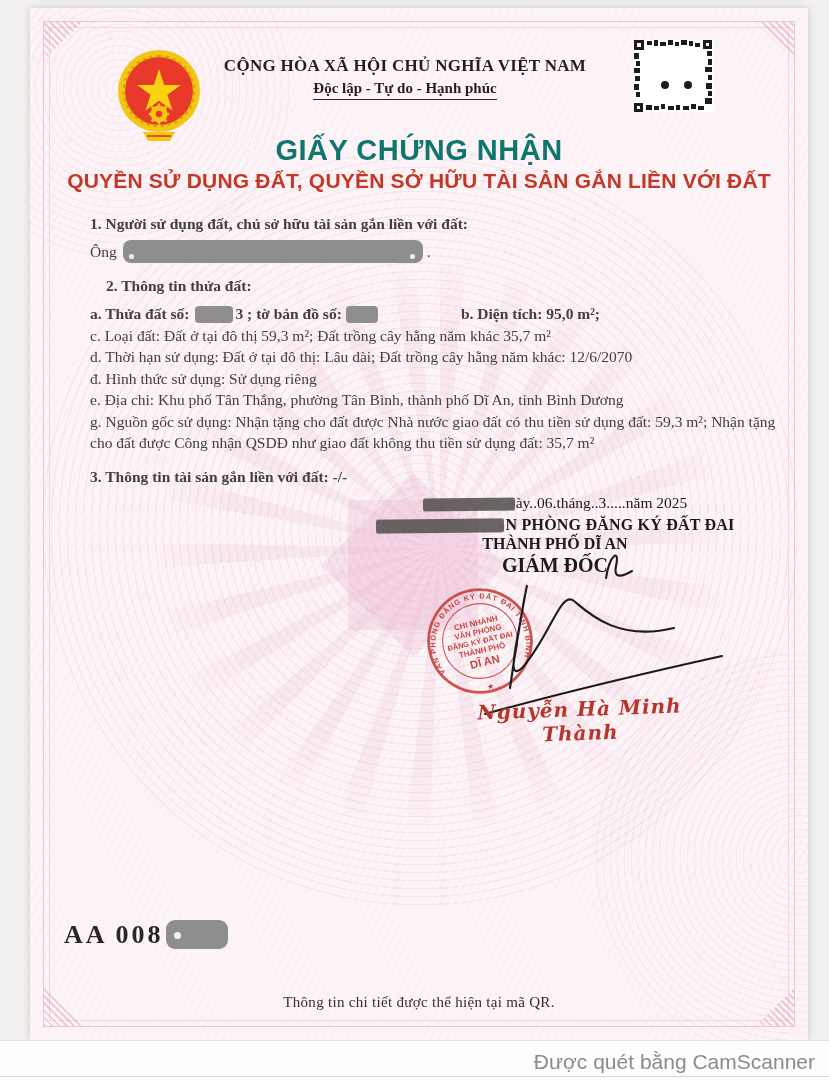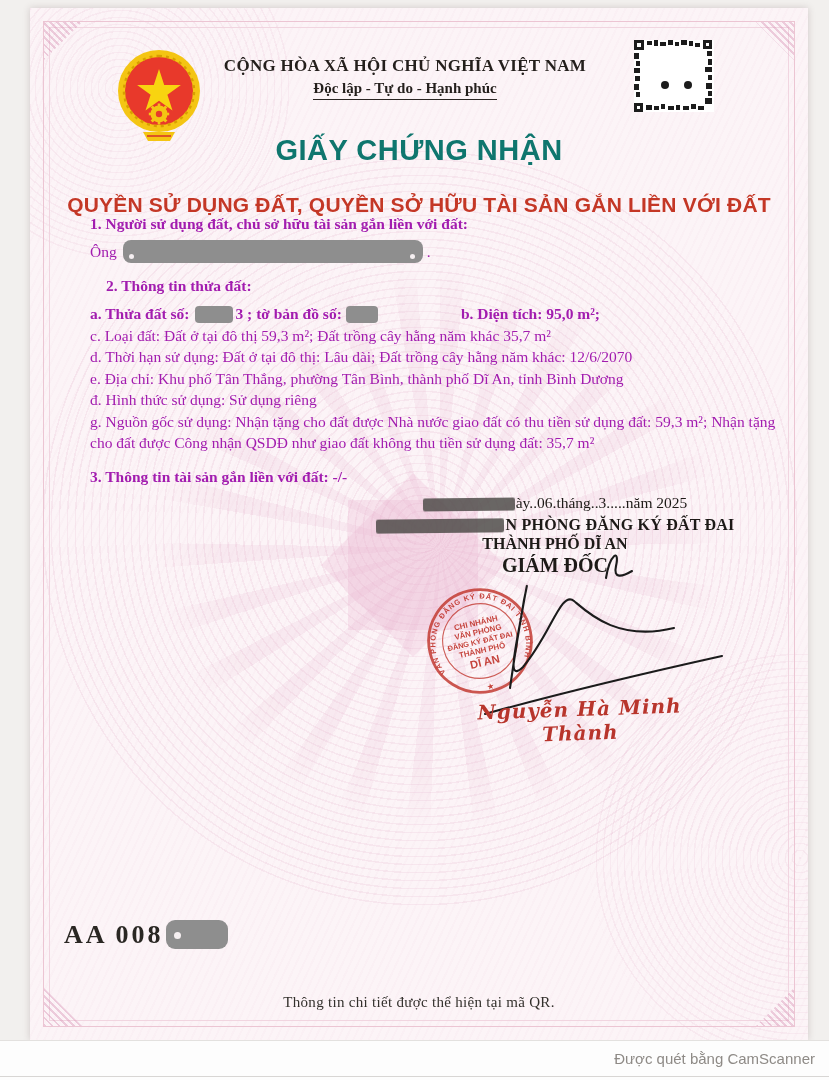--- a/index.html
+++ b/index.html
@@ -44,24 +44,24 @@
   .hdr .country{font-size:17px;font-weight:bold;letter-spacing:.3px;}
   .hdr .motto{display:inline-block;margin-top:4px;font-size:15px;font-weight:bold;
       padding-bottom:2px;border-bottom:1.6px solid #2a2522;}
   .qr{position:absolute;left:604px;top:32px;width:80px;height:72px;}
 
   .title1{position:absolute;left:0;top:126px;width:778px;text-align:center;
       font-family:"Liberation Sans",sans-serif;font-weight:bold;font-size:29px;
       color:#0f766e;letter-spacing:.5px;}
   .title2{position:absolute;left:0;top:161px;width:778px;text-align:center;
       font-family:"Liberation Sans",sans-serif;font-weight:bold;font-size:21px;
-      color:#c43726;letter-spacing:.2px;margin-top:24px;}
-
-  
-  .content{position:absolute;left:60px;top:205px;width:688px;color:#a21caf;
+      color:#c43726;letter-spacing:.2px;}
+
+  
+  .content{position:absolute;left:60px;top:205px;width:688px;color:#404040;
       font-size:15.5px;line-height:21.5px;}
   .bold{font-weight:bold;}
   .owner-line{margin-top:5px;}
   .h2line{margin-top:9px;margin-left:16px;}
   .aline{margin-top:7px;position:relative;font-weight:bold;}
   .b-span{position:absolute;left:371px;top:0;}
   .h3line{margin-top:12px;}
 
   .redact{display:inline-block;background:#8e8e8e;vertical-align:middle;position:relative;}
   .redact-owner{width:300px;height:23px;border-radius:8px;margin:0 4px 3px 6px;}
@@ -92,21 +92,21 @@
       color:#2a2723;font-weight:600;font-family:"Liberation Serif",serif;}
   .redact-serial{display:inline-block;width:62px;height:29px;border-radius:9px;
       background:#8e8e8e;vertical-align:-6px;margin-left:2px;position:relative;}
   .qr-note{position:absolute;left:0;top:986px;width:778px;text-align:center;
       font-size:15px;color:#33302c;letter-spacing:.3px;}
 
   
   .foot{position:absolute;left:0;top:1040px;width:829px;height:40px;background:#fdfdfd;
       border-top:1px solid #e3e1df;}
   .foot-inner{position:absolute;right:14px;top:9px;font-family:"Liberation Sans",sans-serif;
-      font-size:15px;color:#8e8a86;}
+      font-size:21px;color:#8e8a86;}
   .foot-line{position:absolute;left:0;top:1076px;width:829px;height:1px;background:#d8d6d4;}
 </style>
 </head>
 <body>
 
 <div id="screen">
 
   <div class="doc">
 
     <div class="pat ring-sm1"></div>
@@ -209,22 +209,22 @@
       <div class="bold h2line">2. Thông tin thửa đất:</div>
 
       <div class="aline">
         <span>a. Thửa đất số:</span><span class="redact redact-sm1"></span><span>3</span>
         <span>; tờ bản đồ số:</span><span class="redact redact-sm2"></span>
         <span class="b-span">b. Diện tích: 95,0 m²;</span>
       </div>
 
       <div>c. Loại đất: Đất ở tại đô thị 59,3 m²; Đất trồng cây hằng năm khác 35,7 m²</div>
       <div>d. Thời hạn sử dụng: Đất ở tại đô thị: Lâu dài; Đất trồng cây hằng năm khác: 12/6/2070</div>
+      <div>đ. Hình thức sử dụng: Sử dụng riêng</div>
       <div>e. Địa chỉ: Khu phố Tân Thắng, phường Tân Bình, thành phố Dĩ An, tỉnh Bình Dương</div>
-      <div>đ. Hình thức sử dụng: Sử dụng riêng</div>
       <div>g. Nguồn gốc sử dụng: Nhận tặng cho đất được Nhà nước giao đất có thu tiền sử dụng đất: 59,3 m²; Nhận tặng cho đất được Công nhận QSDĐ như giao đất không thu tiền sử dụng đất: 35,7 m²</div>
 
       <div class="bold h3line">3. Thông tin tài sản gắn liền với đất: -/-</div>
     </div>
 
     <div class="signing">
       <div class="dateline">
         <span class="smudge smudge-date"></span><span>ày..06.tháng..3.....năm 2025</span>
       </div>
       <div class="office">

